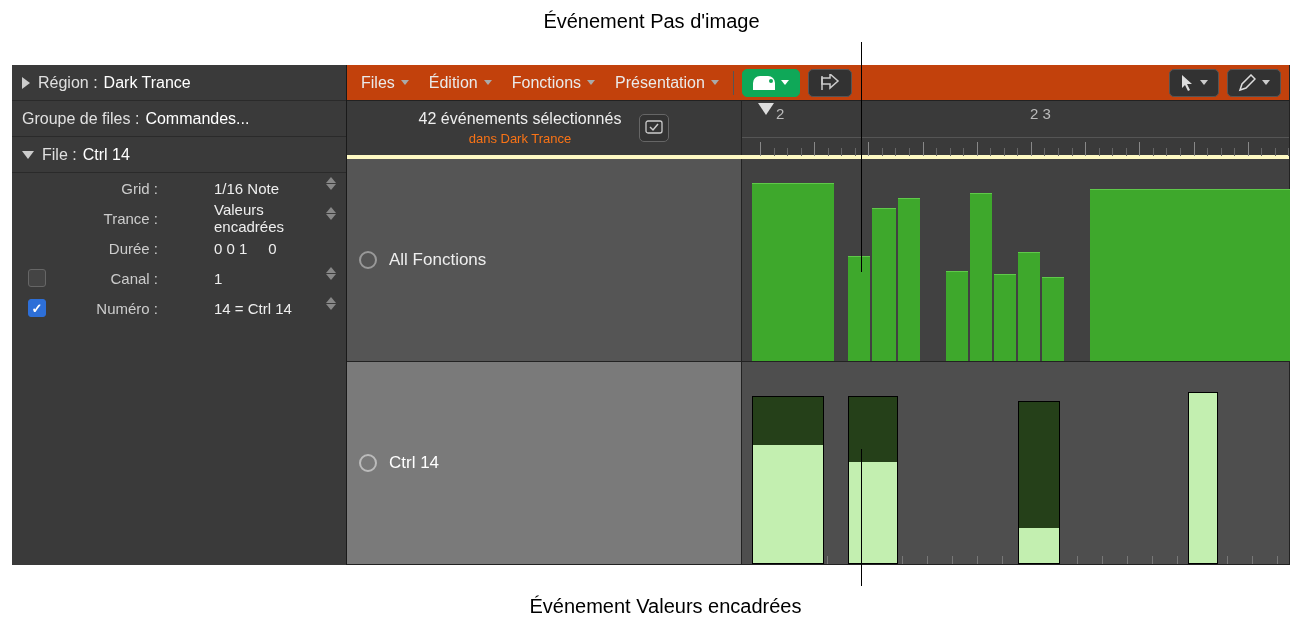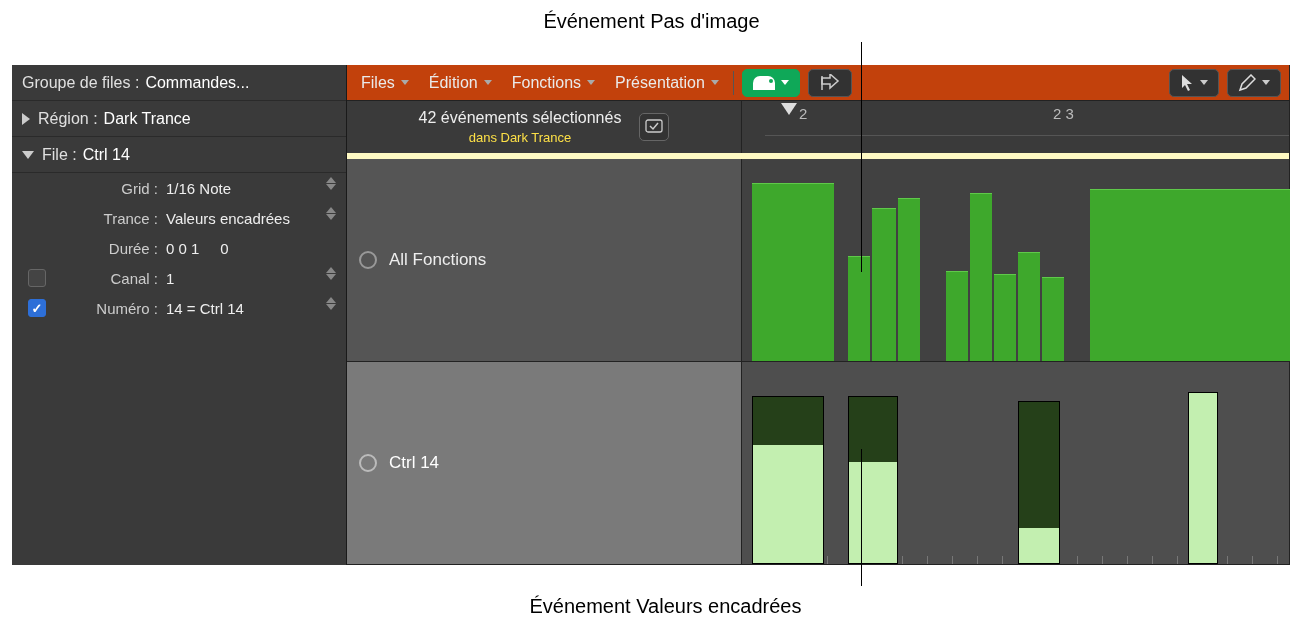--- a/index.html
+++ b/index.html
@@ -102,20 +102,21 @@
     .param-label {
       width: 152px;
       text-align: right;
       color: #ccc;
       padding-right: 6px;
     }
     .param-value {
       flex: 1;
       color: #eee;
       padding-left: 2px;
+      margin-left: 48px;
     }
     .steppers {
       width: 12px;
       height: 22px;
       display: flex;
       flex-direction: column;
       gap: 1px;
       margin-left: auto;
       margin-right: 2px;
     }
@@ -212,35 +213,34 @@
       right: 2px; top: 3px;
       width: 4px; height: 4px;
       border-radius: 50%;
       background: #0fa858;
     }
     .catch-icon svg { display: block; }
     
     .below-tb {
       display: flex;
       height: 58px;
-      border-bottom: 6px solid #fef9c3;
-      gap: 23px;
+      border-bottom: 4px solid #fef9c3;
     }
     .sel-info {
       width: 395px;
       background: #3a3a3a;
       display: flex;
       align-items: center;
       justify-content: center;
       gap: 18px;
       border-right: 1px solid #222;
     }
     .sel-text { text-align: center; }
     .sel-line1 { color: #eee; font-size: 16px; }
-    .sel-line2 { color: #fde047; font-size: 13px; margin-top: 3px; }
+    .sel-line2 { color: #f97316; font-size: 13px; margin-top: 3px; }
     .sel-dd-btn {
       width: 30px; height: 28px;
       border: 1px solid #666;
       border-radius: 5px;
       display: flex;
       align-items: center;
       justify-content: center;
       background: #333;
     }
     .sel-dd-btn svg { display:block; }
@@ -326,27 +326,27 @@
 </head>
 <body>
 
 <div class="callout-top">Événement Pas d'image</div>
 <div class="callout-line-top"></div>
 
 <div class="app">
 
   <div class="inspector">
     <div class="insp-header-row">
-      <span class="hdr-label">Groupe de files :</span>
-      <span class="hdr-value">Commandes...</span>
-    </div>
-    <div class="insp-header-row">
       <span class="disclosure right"></span>
       <span class="hdr-label">Région :</span>
       <span class="hdr-value">Dark Trance</span>
+    </div>
+    <div class="insp-header-row">
+      <span class="hdr-label">Groupe de files :</span>
+      <span class="hdr-value">Commandes...</span>
     </div>
     <div class="insp-header-row">
       <span class="disclosure down"></span>
       <span class="hdr-label">File :</span>
       <span class="hdr-value">Ctrl 14</span>
     </div>
 
     <div class="param-row">
       <span class="param-label">Grid :</span>
       <span class="param-value">1/16 Note</span>

